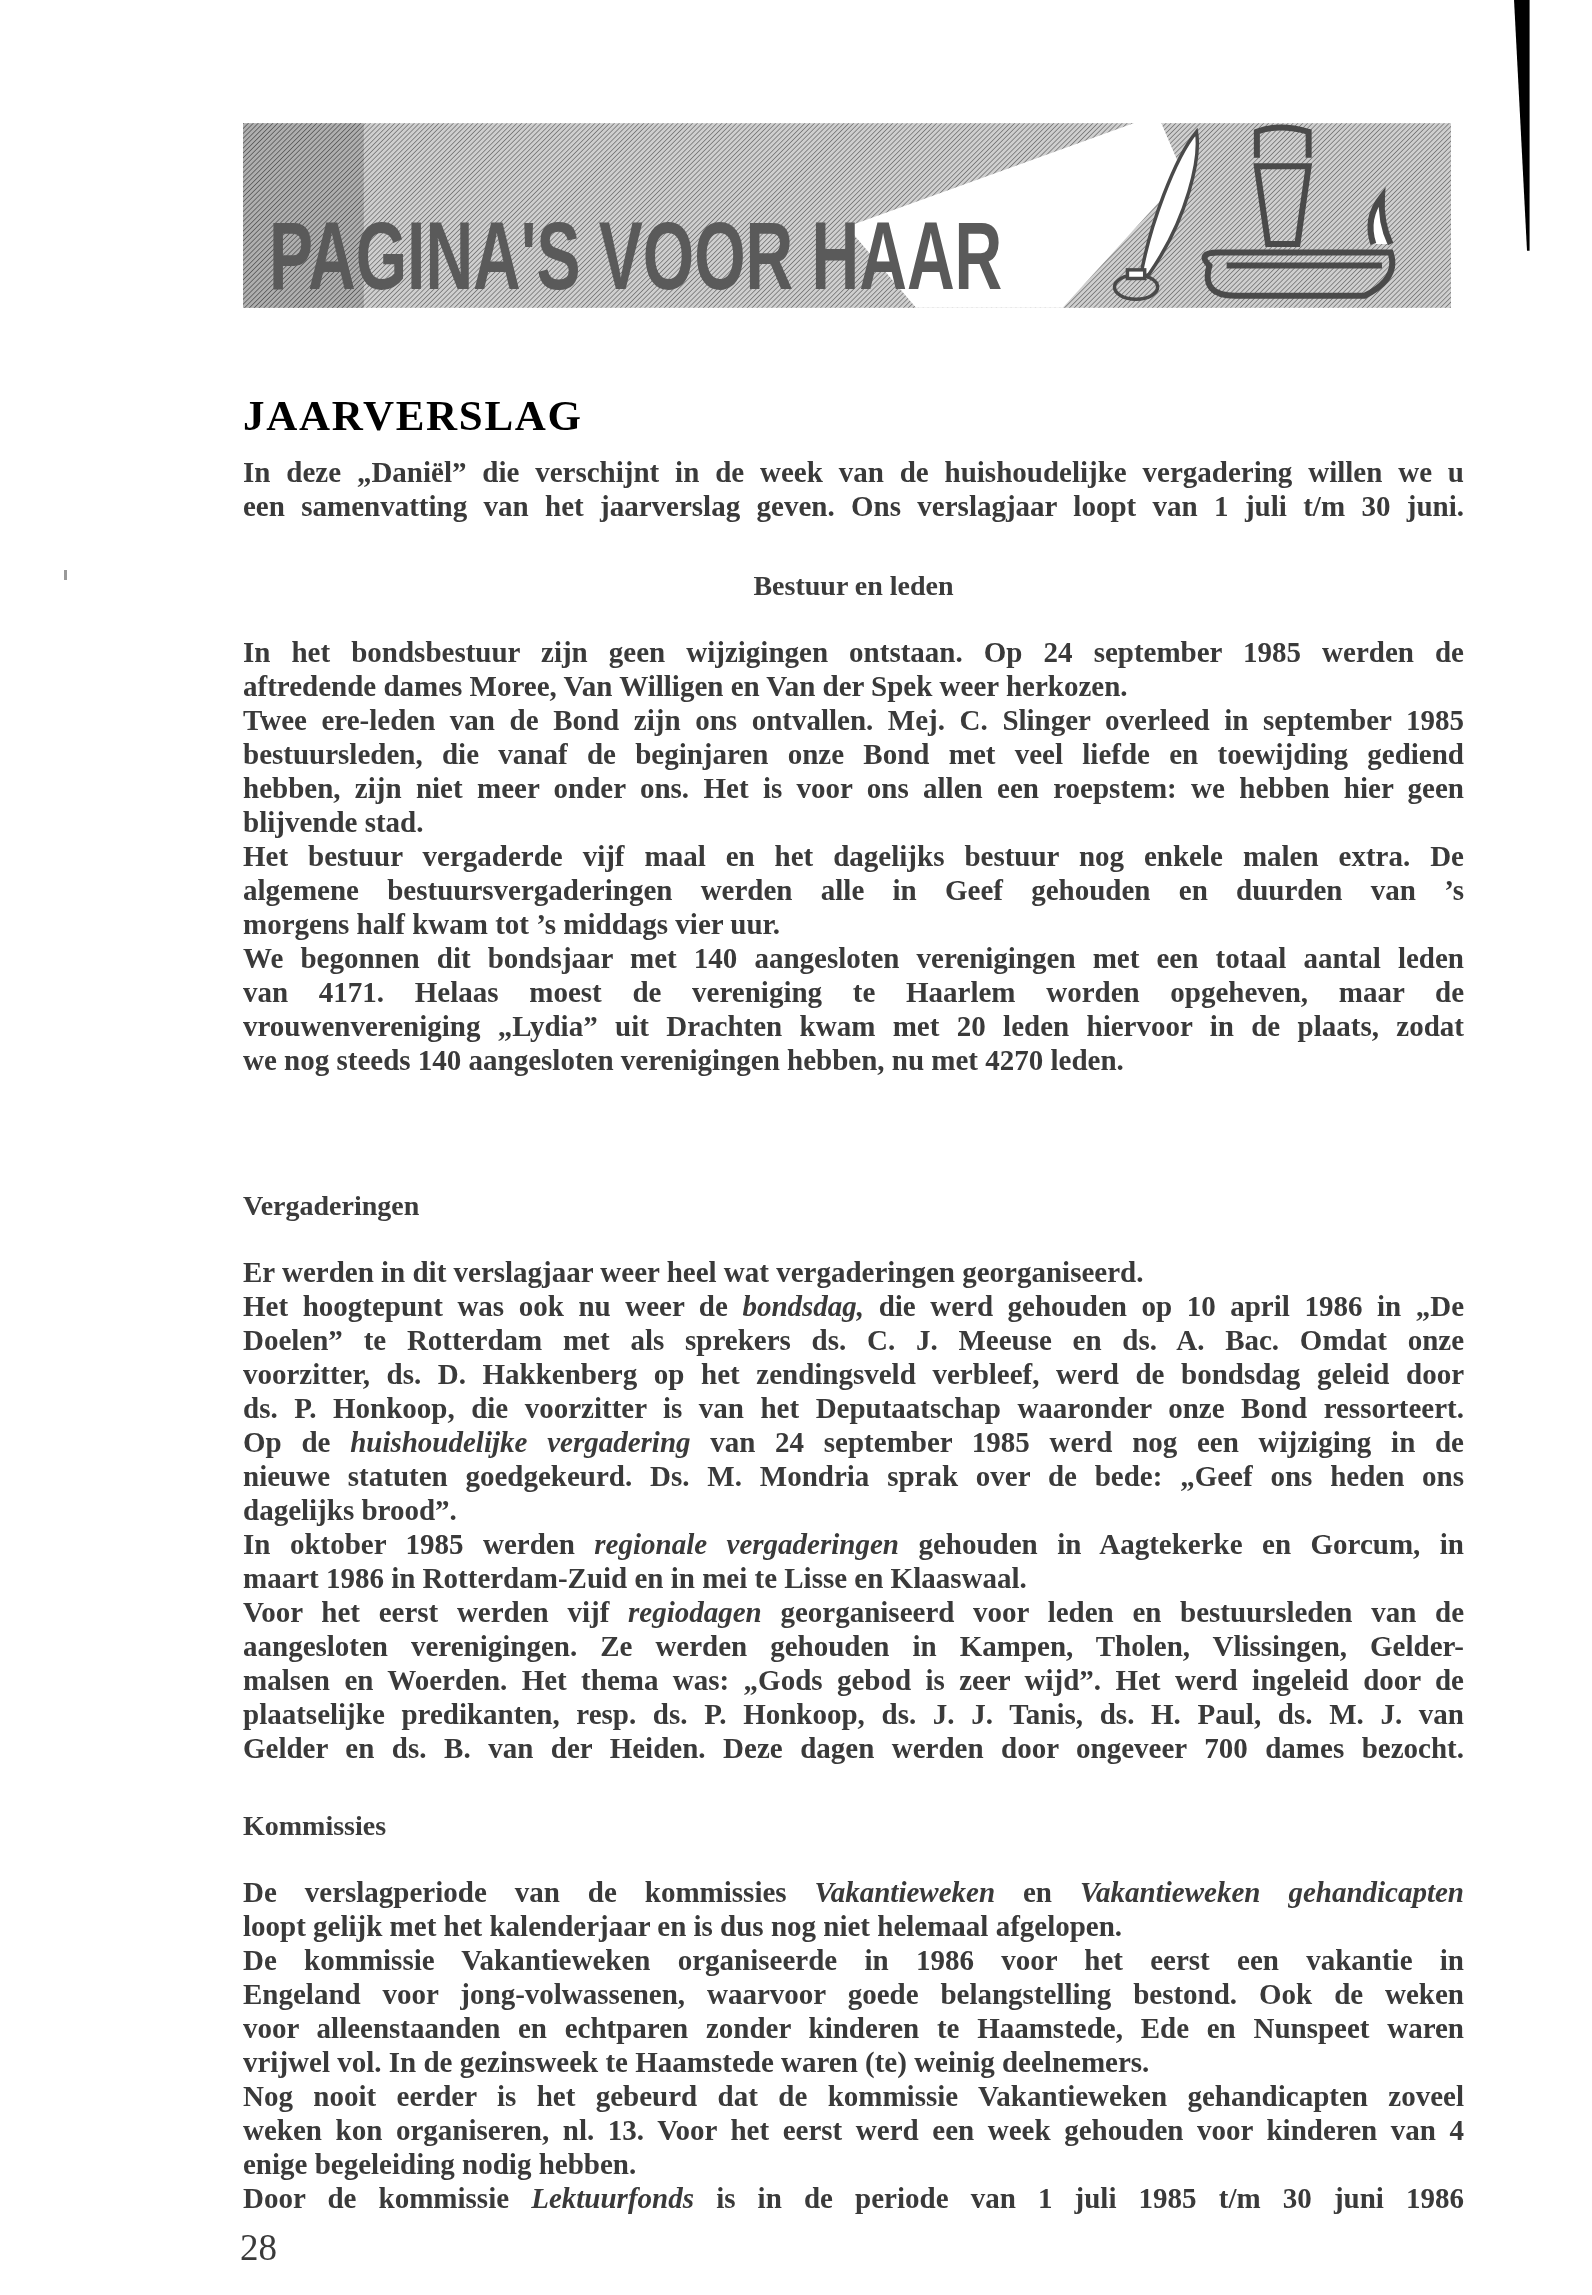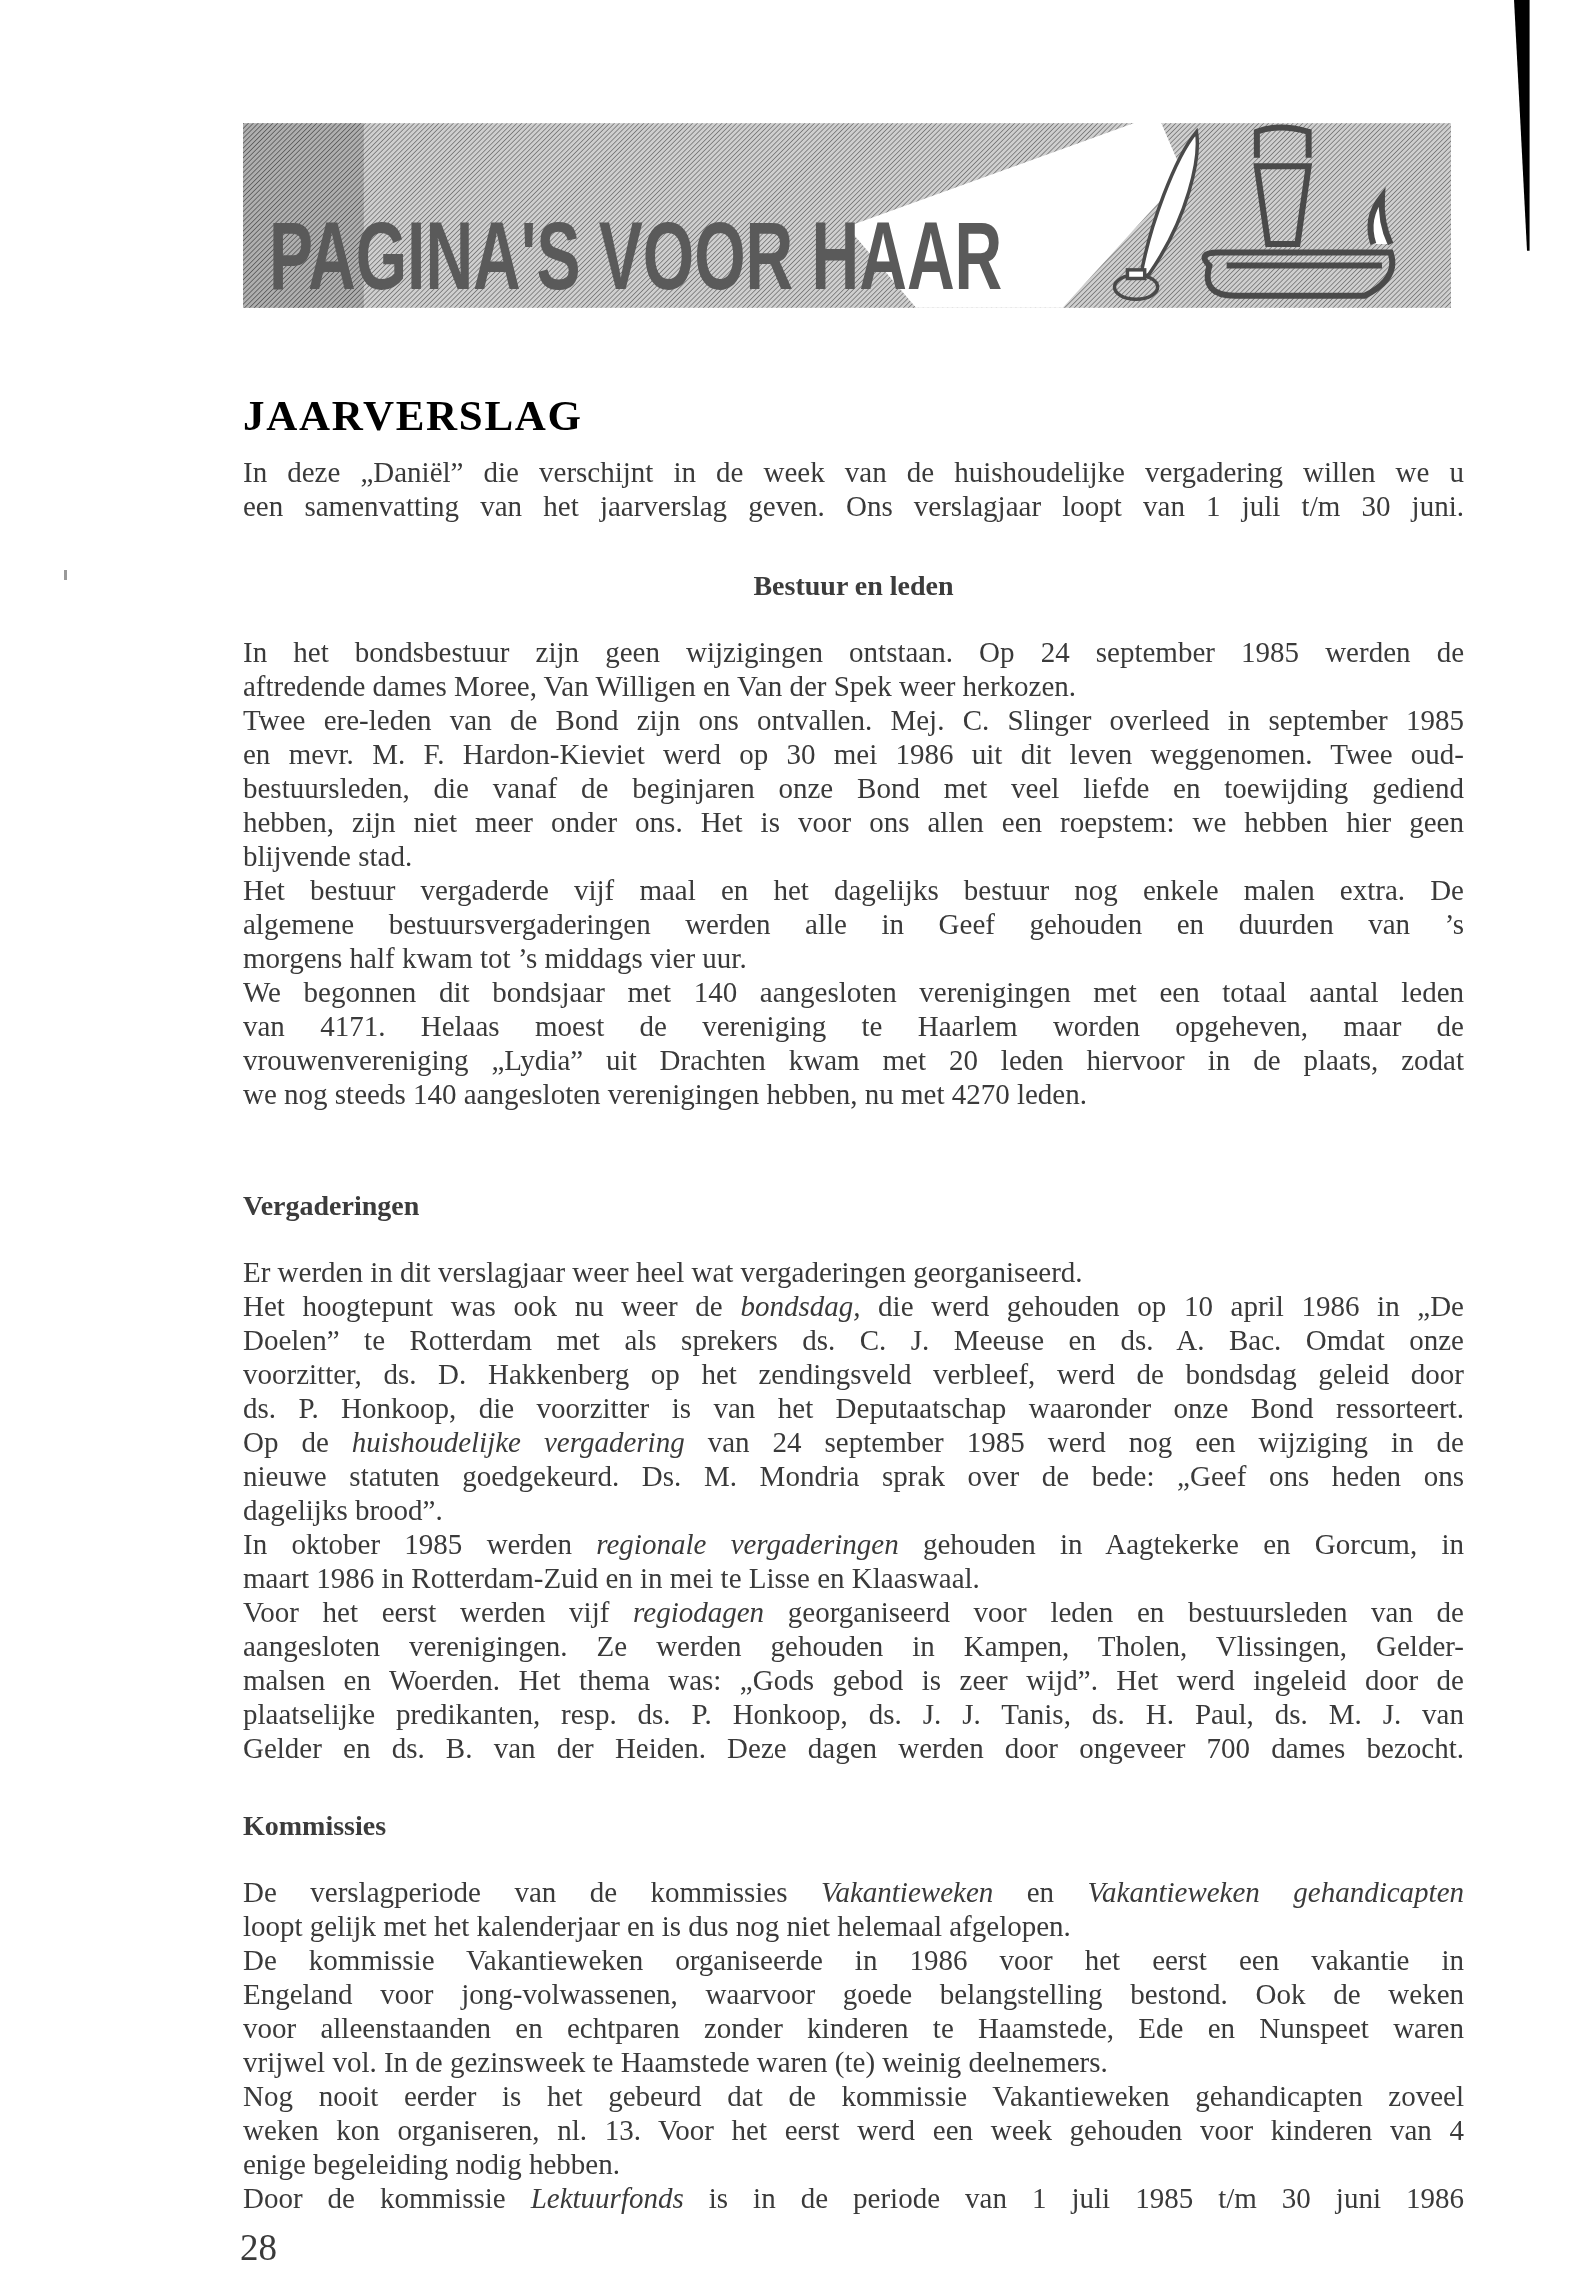--- a/index.html
+++ b/index.html
@@ -5,21 +5,21 @@
   html, body { margin:0; padding:0; background:#fff; }
   body { width:1592px; height:2295px; position:relative; overflow:hidden;
          font-family:"Liberation Serif", "DejaVu Serif", serif; color:#3a3a3a; }
   .banner { position:absolute; left:243px; top:123px; width:1188px; height:185px; }
   .banner svg { display:block; }
   .title { position:absolute; left:243px; top:390px; font-size:43px; font-weight:bold;
            letter-spacing:1.7px; color:#000000; line-height:52px; }
   .section { position:absolute; left:243px; width:1221px; }
   .heading { font-weight:bold; font-size:28px; line-height:35px; color:#3c3c3c; margin:0; }
   .line { font-size:29px; line-height:34px; height:34px; white-space:nowrap;
-          text-align:justify; text-align-last:justify; overflow:hidden; }
+          text-align:justify; text-align-last:justify; overflow:hidden;font-weight:bold; }
   .line.last { text-align-last:left; }
   .line i { font-style:italic; }
   .pagenum { position:absolute; left:240px; top:2230px; font-size:37px; line-height:35px; }
   .edge-taper { position:absolute; left:1514px; top:0; }
   .speck { position:absolute; left:64px; top:570px; width:2.6px; height:10.4px; background:#999; }
 </style>
 </head>
 <body>
 
 <div class="banner">
@@ -66,21 +66,20 @@
 <div class="section" id="intro" style="top:455px;">
     <div class="line"><span>In deze „Daniël” die verschijnt in de week van de huishoudelijke vergadering willen we u</span></div>
     <div class="line"><span>een samenvatting van het jaarverslag geven. Ons verslagjaar loopt van 1 juli t/m 30 juni.</span></div>
   </div>
 
 <div class="section" id="sec0" style="top:568px;">
     <div class="heading" style="margin-bottom: 32px; text-align: center;">Bestuur en leden</div>
     <div class="line"><span>In het bondsbestuur zijn geen wijzigingen ontstaan. Op 24 september 1985 werden de</span></div>
     <div class="line last"><span>aftredende dames Moree, Van Willigen en Van der Spek weer herkozen.</span></div>
     <div class="line"><span>Twee ere-leden van de Bond zijn ons ontvallen. Mej. C. Slinger overleed in september 1985</span></div>
-    <div class="line"><span>en mevr. M. F. Hardon-Kieviet werd op 30 mei 1986 uit dit leven weggenomen. Twee oud-</span></div>
     <div class="line"><span>bestuursleden, die vanaf de beginjaren onze Bond met veel liefde en toewijding gediend</span></div>
     <div class="line"><span>hebben, zijn niet meer onder ons. Het is voor ons allen een roepstem: we hebben hier geen</span></div>
     <div class="line last"><span>blijvende stad.</span></div>
     <div class="line"><span>Het bestuur vergaderde vijf maal en het dagelijks bestuur nog enkele malen extra. De</span></div>
     <div class="line"><span>algemene bestuursvergaderingen werden alle in Geef gehouden en duurden van ’s</span></div>
     <div class="line last"><span>morgens half kwam tot ’s middags vier uur.</span></div>
     <div class="line"><span>We begonnen dit bondsjaar met 140 aangesloten verenigingen met een totaal aantal leden</span></div>
     <div class="line"><span>van 4171. Helaas moest de vereniging te Haarlem worden opgeheven, maar de</span></div>
     <div class="line"><span>vrouwenvereniging „Lydia” uit Drachten kwam met 20 leden hiervoor in de plaats, zodat</span></div>
     <div class="line last"><span>we nog steeds 140 aangesloten verenigingen hebben, nu met 4270 leden.</span></div>

